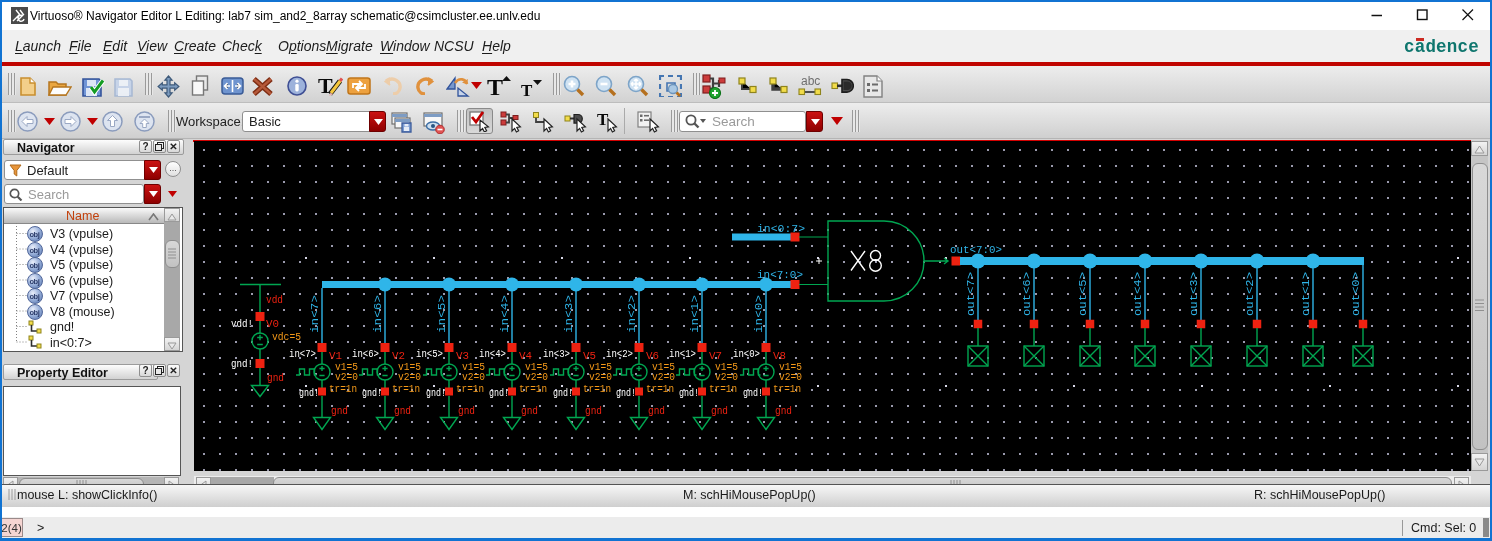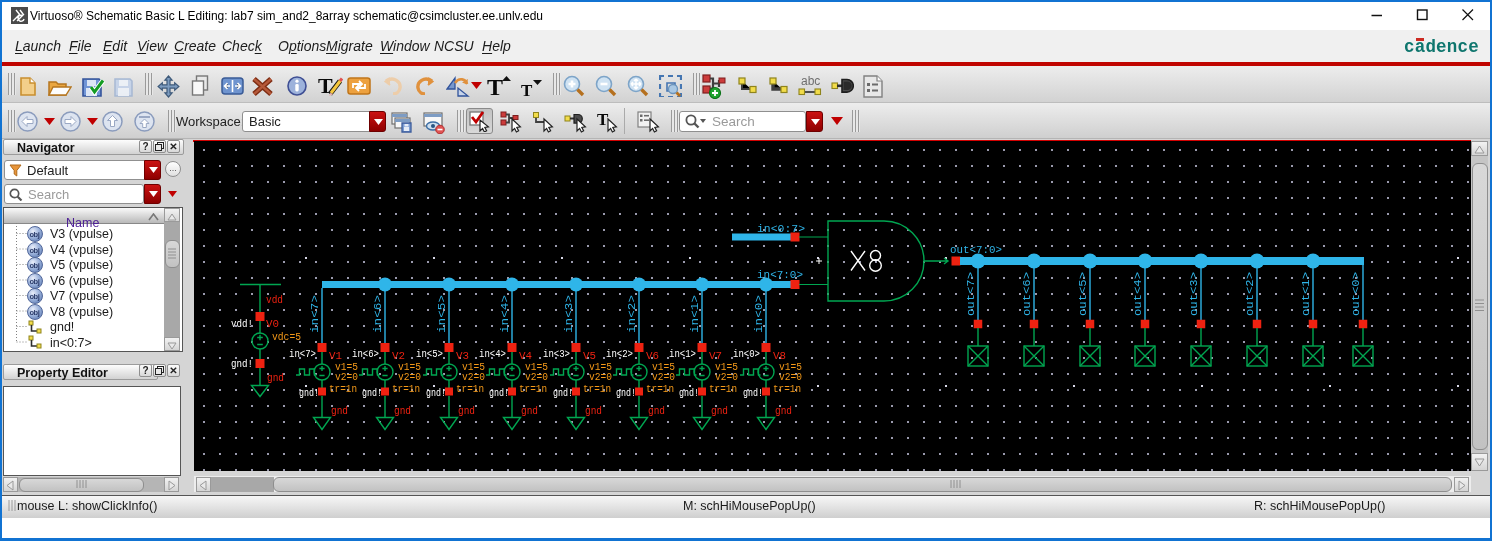--- a/index.html
+++ b/index.html
@@ -26,21 +26,21 @@
 .vsep { position:absolute; width:1px; height:26px; background:#aaa; }
 
 #main { position:absolute; left:0; top:139px; width:1492px; height:357px; background:#d5d5d5; }
 
 .ptitle { position:absolute; height:16px; background:linear-gradient(#fdfdfd,#d2d2d2);
   border:1px solid #9b9b9b; border-radius:2px; }
 .ptitle b { position:absolute; left:13px; top:1px; font-size:12.5px; color:#111; }
 .pbtn { position:absolute; top:1px; width:13px; height:13px; border:1px solid #8f8f8f; border-radius:2px;
   background:linear-gradient(#fcfcfc,#d8d8d8); font-size:10px; font-weight:bold; color:#222; text-align:center; line-height:11px; }
 
-#statusrow { position:absolute; left:0; top:495px; width:1492px; height:24px;
+#statusrow { position:absolute; left:0; top:484px; width:1492px; height:24px;
   background:linear-gradient(#f7f7f7,#cfcfcf); border-top:1px solid #555; border-bottom:1px solid #fff; }
 #promptrow { position:absolute; left:0; top:517px; width:1492px; height:21px; background:#ececec; }
 .stxt { position:absolute; top:3px; font-size:12.5px; color:#1a1a1a; white-space:nowrap; }
 
 #canvas-red { position:absolute; left:193px; top:0.5px; width:1278px; height:2.5px; background:#d40000; }
 #canvas { position:absolute; left:194px; top:2px; width:1277px; height:330px; background:#000;
   background-image:
     radial-gradient(circle, #d8d8e8 0.75px, rgba(0,0,0,0) 0.95px),
     radial-gradient(circle, #9a9aae 0.72px, rgba(0,0,0,0) 0.92px);
   background-size:128px 128px, 16px 16px;
@@ -59,21 +59,21 @@
 <div id="win">
   <div class="frame" style="left:0;top:0;width:1492px;height:2px"></div>
   <div class="frame" style="left:0;top:0;width:2px;height:541px"></div>
   <div class="frame" style="left:1490px;top:0;width:2px;height:541px"></div>
   <div class="frame" style="left:0;top:538px;width:1492px;height:3px"></div>
   <div id="titlebar">
     <svg class="abs" style="left:11px;top:5px" width="17" height="17">
         <rect x="0" y="0" width="17" height="17" fill="#4a4a4a"></rect>
         <path d="M2 14 L8 8 M5 3 l4 5 M9 3 l3 4 m-6 7 l7 -7 M12 9 a3 3 0 1 0 1 3" stroke="#fff" stroke-width="1.4" fill="none"></path>
       </svg>
-    <span id="title-text">Virtuoso® Schematic Basic L Editing: lab7 sim_and2_8array schematic@csimcluster.ee.unlv.edu</span>
+    <span id="title-text">Virtuoso® Navigator Editor L Editing: lab7 sim_and2_8array schematic@csimcluster.ee.unlv.edu</span>
     <svg class="abs" style="left:1368px;top:3px" width="110" height="20">
       <line x1="3.5" y1="10.5" x2="14" y2="10.5" stroke="#111" stroke-width="1.5"></line>
       <rect x="49.5" y="5" width="9.5" height="9.5" fill="none" stroke="#111" stroke-width="1.4"></rect>
       <path d="M94.5 4.5 L105 15 M105 4.5 L94.5 15" stroke="#111" stroke-width="1.2"></path>
     </svg>
   </div>
   <div id="menubar">
     <span class="menu-item" style="left:15px"><u>L</u>aunch</span>
     <span class="menu-item" style="left:69px"><u>F</u>ile</span>
     <span class="menu-item" style="left:103px"><u>E</u>dit</span>
@@ -664,21 +664,21 @@
       <div class="abs" style="left:144px;top:45px;width:17px;height:20px;background:linear-gradient(#cb1212,#8e0000);border:1px solid #6e0000;border-radius:0 3px 3px 0"></div>
       <svg class="abs" style="left:148.5px;top:52px" width="9" height="7">
           <path d="M0 0 h9 l-4.5 6 z" fill="#fff"></path>
         </svg>
       <svg class="abs" style="left:168px;top:52px" width="9" height="7">
           <path d="M0 0 h9 l-4.5 6 z" fill="#c00000"></path>
         </svg>
 
       <div class="abs" style="left:3px;top:68px;width:180px;height:145px;background:#fff;border:1px solid #555"></div>
       <div class="abs" style="left:4px;top:69px;width:160px;height:16px;background:linear-gradient(#fafafa,#b9b9b9);border-bottom:1px solid #888"></div>
-      <span class="abs" style="left:66px;top:77px;font-size:12.5px;color:#4c1d95">Name</span>
+      <span class="abs" style="left:66px;top:70px;font-size:12.5px;color:#c2410c">Name</span>
       <svg class="abs" style="left:148px;top:74px" width="11" height="8">
           <path d="M1 7 L5.5 1 L10 7" fill="none" stroke="#777" stroke-width="1.6"></path>
         </svg>
 
       <svg class="abs" style="left:4px;top:84px" width="160" height="127">
         <g stroke="#808080" stroke-dasharray="1,2" stroke-width="1">
           <line x1="12.5" y1="0" x2="12.5" y2="119"></line>
           <line x1="12.5" y1="10.5" x2="24" y2="10.5"></line>
             <line x1="12.5" y1="26" x2="24" y2="26"></line>
           <line x1="12.5" y1="41.5" x2="24" y2="41.5"></line>
@@ -704,21 +704,21 @@
       <div class="tr" style="top:133.5px">
           <span class="objico"></span>
           <span class="tl">V6 (vpulse)</span>
         </div>
       <div class="tr" style="top:149px">
           <span class="objico"></span>
           <span class="tl">V7 (vpulse)</span>
         </div>
       <div class="tr" style="top:164.5px">
           <span class="objico"></span>
-          <span class="tl">V8 (vpulse)</span>
+          <span class="tl">V8 (mouse)</span>
         </div>
       <div class="tr" style="top:180px">
           <svg width="16" height="15">
             <rect x="2" y="1" width="4" height="4" fill="#f2dc4a" stroke="#8f841c"></rect>
             <path d="M4.5 5 v6 h6" stroke="#2e2e2e" stroke-width="1.6" fill="none"></path>
             <rect x="10" y="9" width="4" height="4" fill="#f2dc4a" stroke="#8f841c"></rect>
           </svg>
           <span class="tl">gnd!</span>
         </div>
       <div class="tr" style="top:195.5px">
@@ -794,13 +794,20 @@
         </svg></div>
   </div>
   <div id="statusrow">
     <span class="stxt" style="left:17px">mouse L: showClickInfo()</span>
     <span class="stxt" style="left:683px">M: schHiMousePopUp()</span>
     <span class="stxt" style="left:1254px">R: schHiMousePopUp()</span>
     <svg class="abs" style="left:8px;top:4px" width="8" height="11">
         <path d="M1 0 v11 M4 0 v11 M7 0 v11" stroke="#9a9a9a" stroke-width="1"></path>
       </svg>
   </div>
+  <div id="promptrow">
+    <div class="abs" style="left:0px;top:1px;width:23px;height:19px;background:#f5d5d2;border:1px solid #9a8a8a;font-size:11.5px;color:#333;text-align:center;line-height:18px">2(4)</div>
+    <span class="stxt" style="left:37px;top:4px">&gt;</span>
+    <div class="abs" style="left:1402px;top:3px;width:1px;height:16px;background:#999"></div>
+    <span class="stxt" style="left:1411px;top:4px">Cmd: Sel: 0</span>
+    <div class="abs" style="left:1483px;top:1px;width:6px;height:19px;background:#8a8a8a"></div>
+  </div>
 </div>
 
 </body></html>

